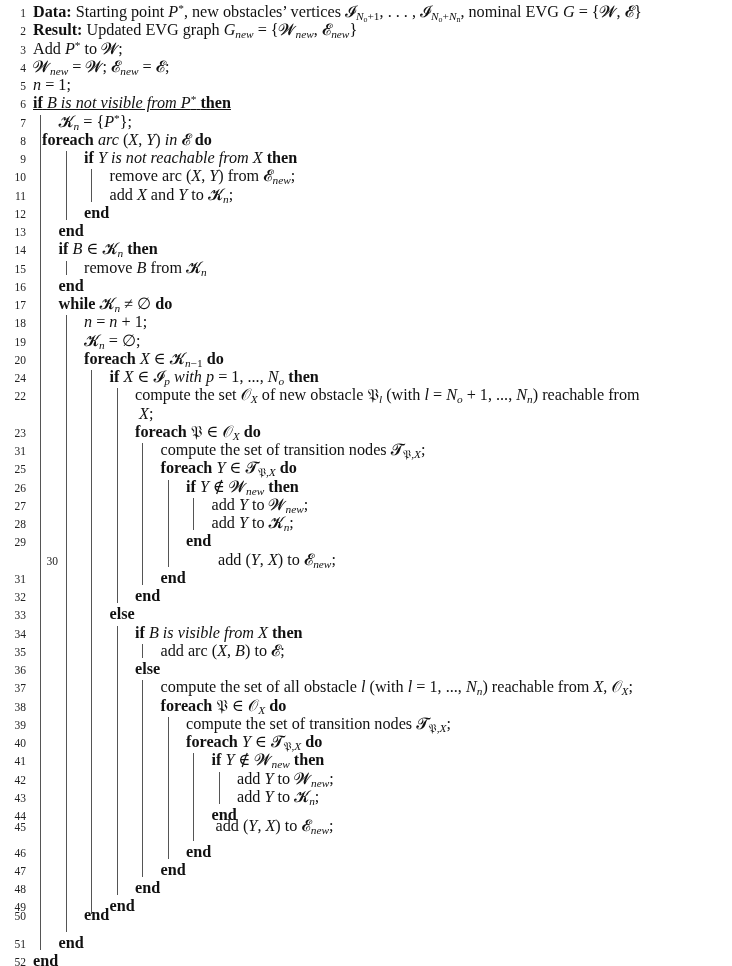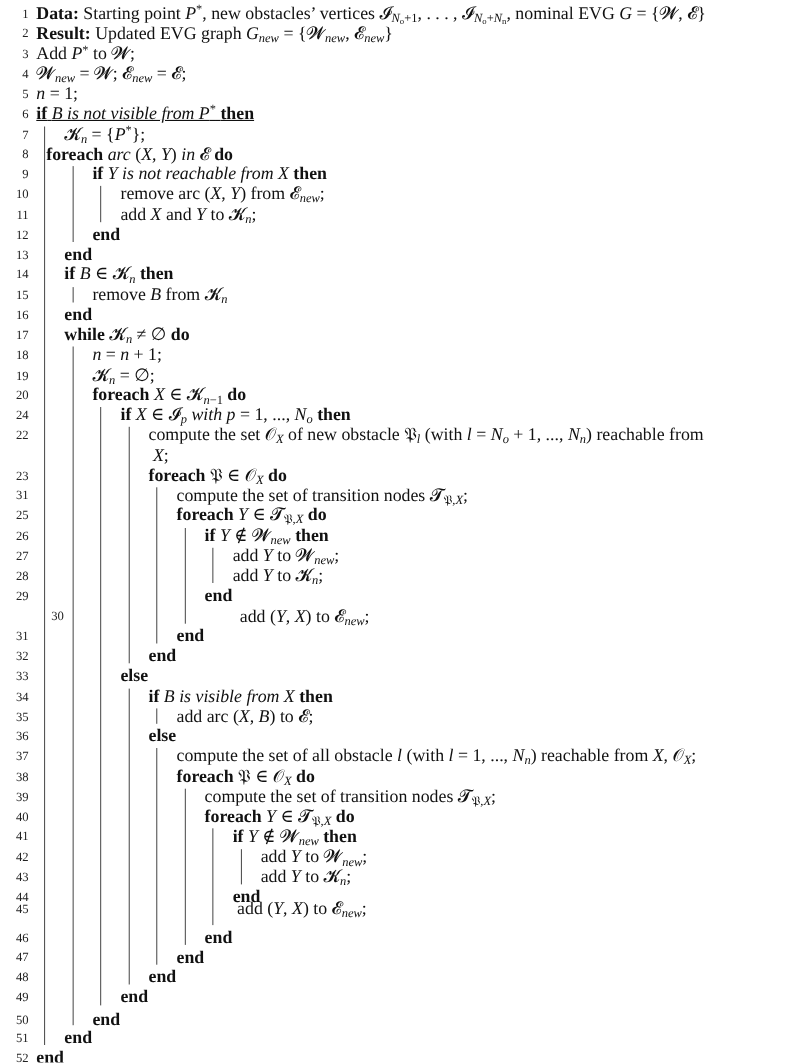--- a/index.html
+++ b/index.html
@@ -212,21 +212,21 @@
       <span class="txt" style="left: 160.5px;"><b>end</b></span>
     </div>
     <div class="line" style="top: 879px;">
       <span class="ln">48</span>
       <span class="txt" style="left: 135px;"><b>end</b></span>
     </div>
     <div class="line" style="top: 897.25px;">
       <span class="ln">49</span>
       <span class="txt" style="left: 109.5px;"><b>end</b></span>
     </div>
-    <div class="line" style="top: 906px; margin-top: 12px;">
+    <div class="line" style="top: 906px;">
       <span class="ln">50</span>
       <span class="txt" style="left: 84px;"><b>end</b></span>
     </div>
     <div class="line" style="top: 933.75px;">
       <span class="ln">51</span>
       <span class="txt" style="left: 58.5px;"><b>end</b></span>
     </div>
     <div class="line" style="top: 952px;">
       <span class="ln">52</span>
       <span class="txt" style="left: 33px;"><b>end</b></span>

